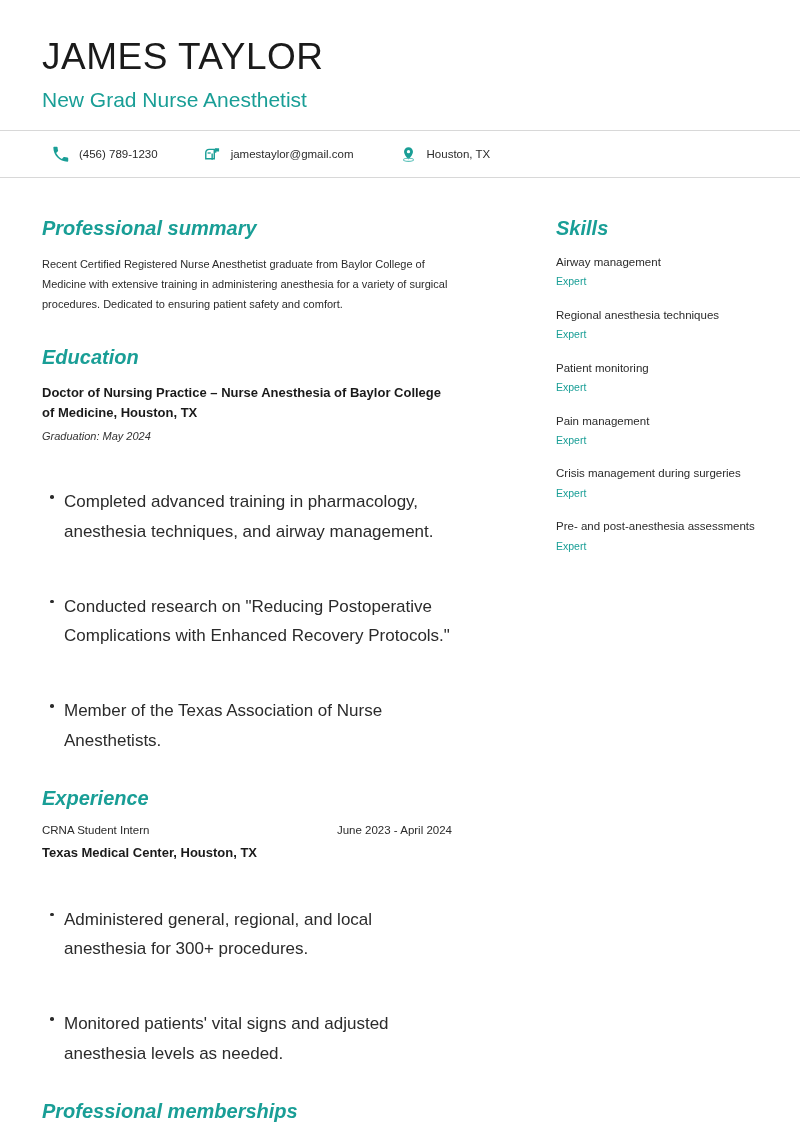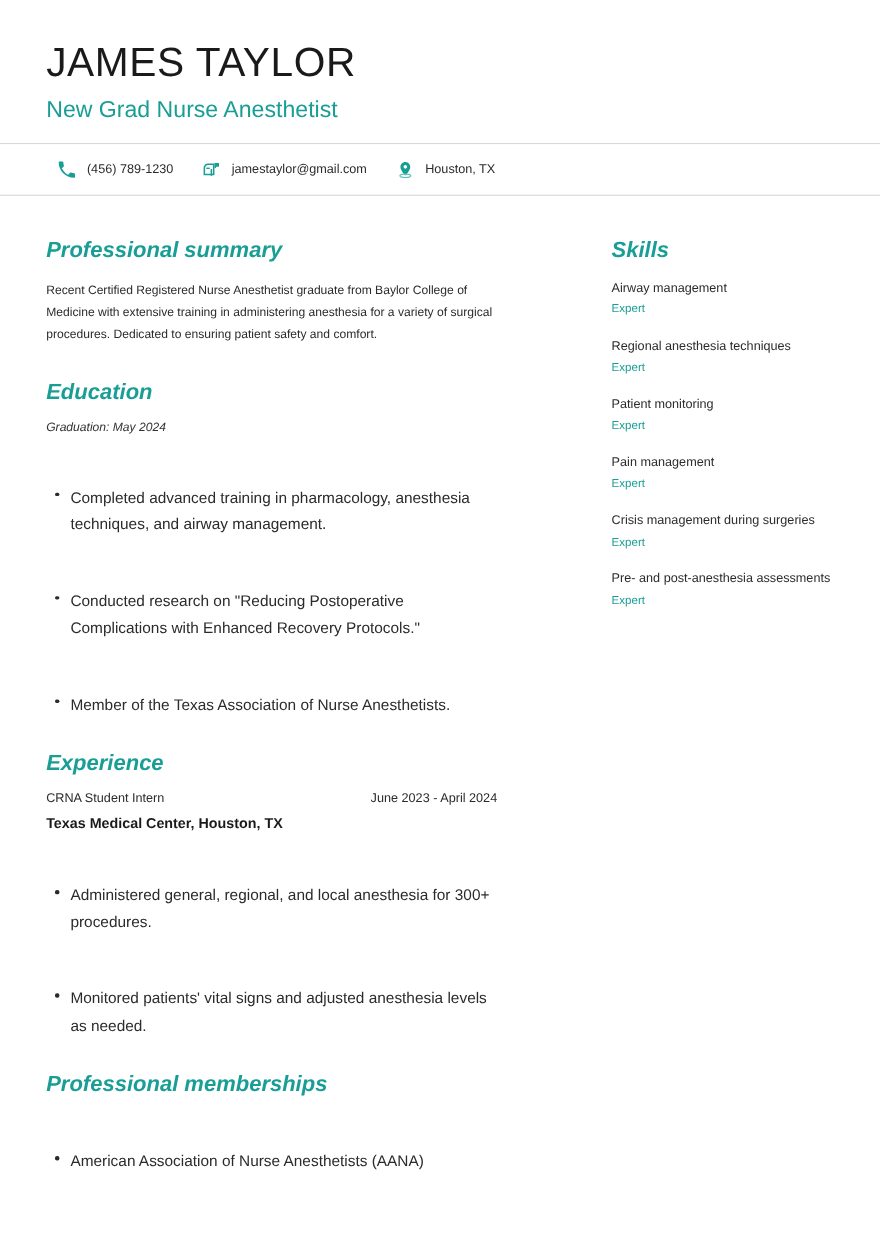--- a/index.html
+++ b/index.html
@@ -46,21 +46,21 @@
   .divider {
     height: 1px;
     width: 100%;
     background: #d8d8d8;
   }
 
   
   .contact-bar {
     display: flex;
     align-items: center;
-    gap: 26px;
+    gap: 46px;
     padding: 15px 42px 14px 52px;
   }
   .contact-item {
     display: flex;
     align-items: center;
     gap: 10px;
   }
   .contact-text {
     font-size: 11.5px;
     color: #2b2b2b;
@@ -127,21 +127,21 @@
   }
 
   ul.bullets {
     list-style: none;
     margin: 0;
     padding: 0;
   }
   ul.bullets li {
     position: relative;
     padding-left: 22px;
-    font-size: 14px;
+    font-size: 17px;
     line-height: 1.75;
     color: #2b2b2b;
     margin-bottom: 11px;
     margin-top: 45px;
   }
   ul.bullets li:last-child {
     margin-bottom: 0;
   }
   ul.bullets li::before {
     content: "";
@@ -251,20 +251,21 @@
 
     <div class="col-main">
 
       <div class="section">
         <h2 class="section-title">Professional summary</h2>
         <p class="summary-text">Recent Certified Registered Nurse Anesthetist graduate from Baylor College of Medicine with extensive training in administering anesthesia for a variety of surgical procedures. Dedicated to ensuring patient safety and comfort.</p>
       </div>
 
       <div class="section">
         <h2 class="section-title">Education</h2>
+        <div class="edu-degree">Doctor of Nursing Practice – Nurse Anesthesia of Baylor College of Medicine, Houston, TX</div>
         <div class="edu-date">Graduation: May 2024</div>
         <ul class="bullets">
           <li>Completed advanced training in pharmacology, anesthesia techniques, and airway management.</li>
           <li>Conducted research on "Reducing Postoperative Complications with Enhanced Recovery Protocols."</li>
           <li>Member of the Texas Association of Nurse Anesthetists.</li>
         </ul>
       </div>
 
       <div class="section">
         <h2 class="section-title">Experience</h2>

